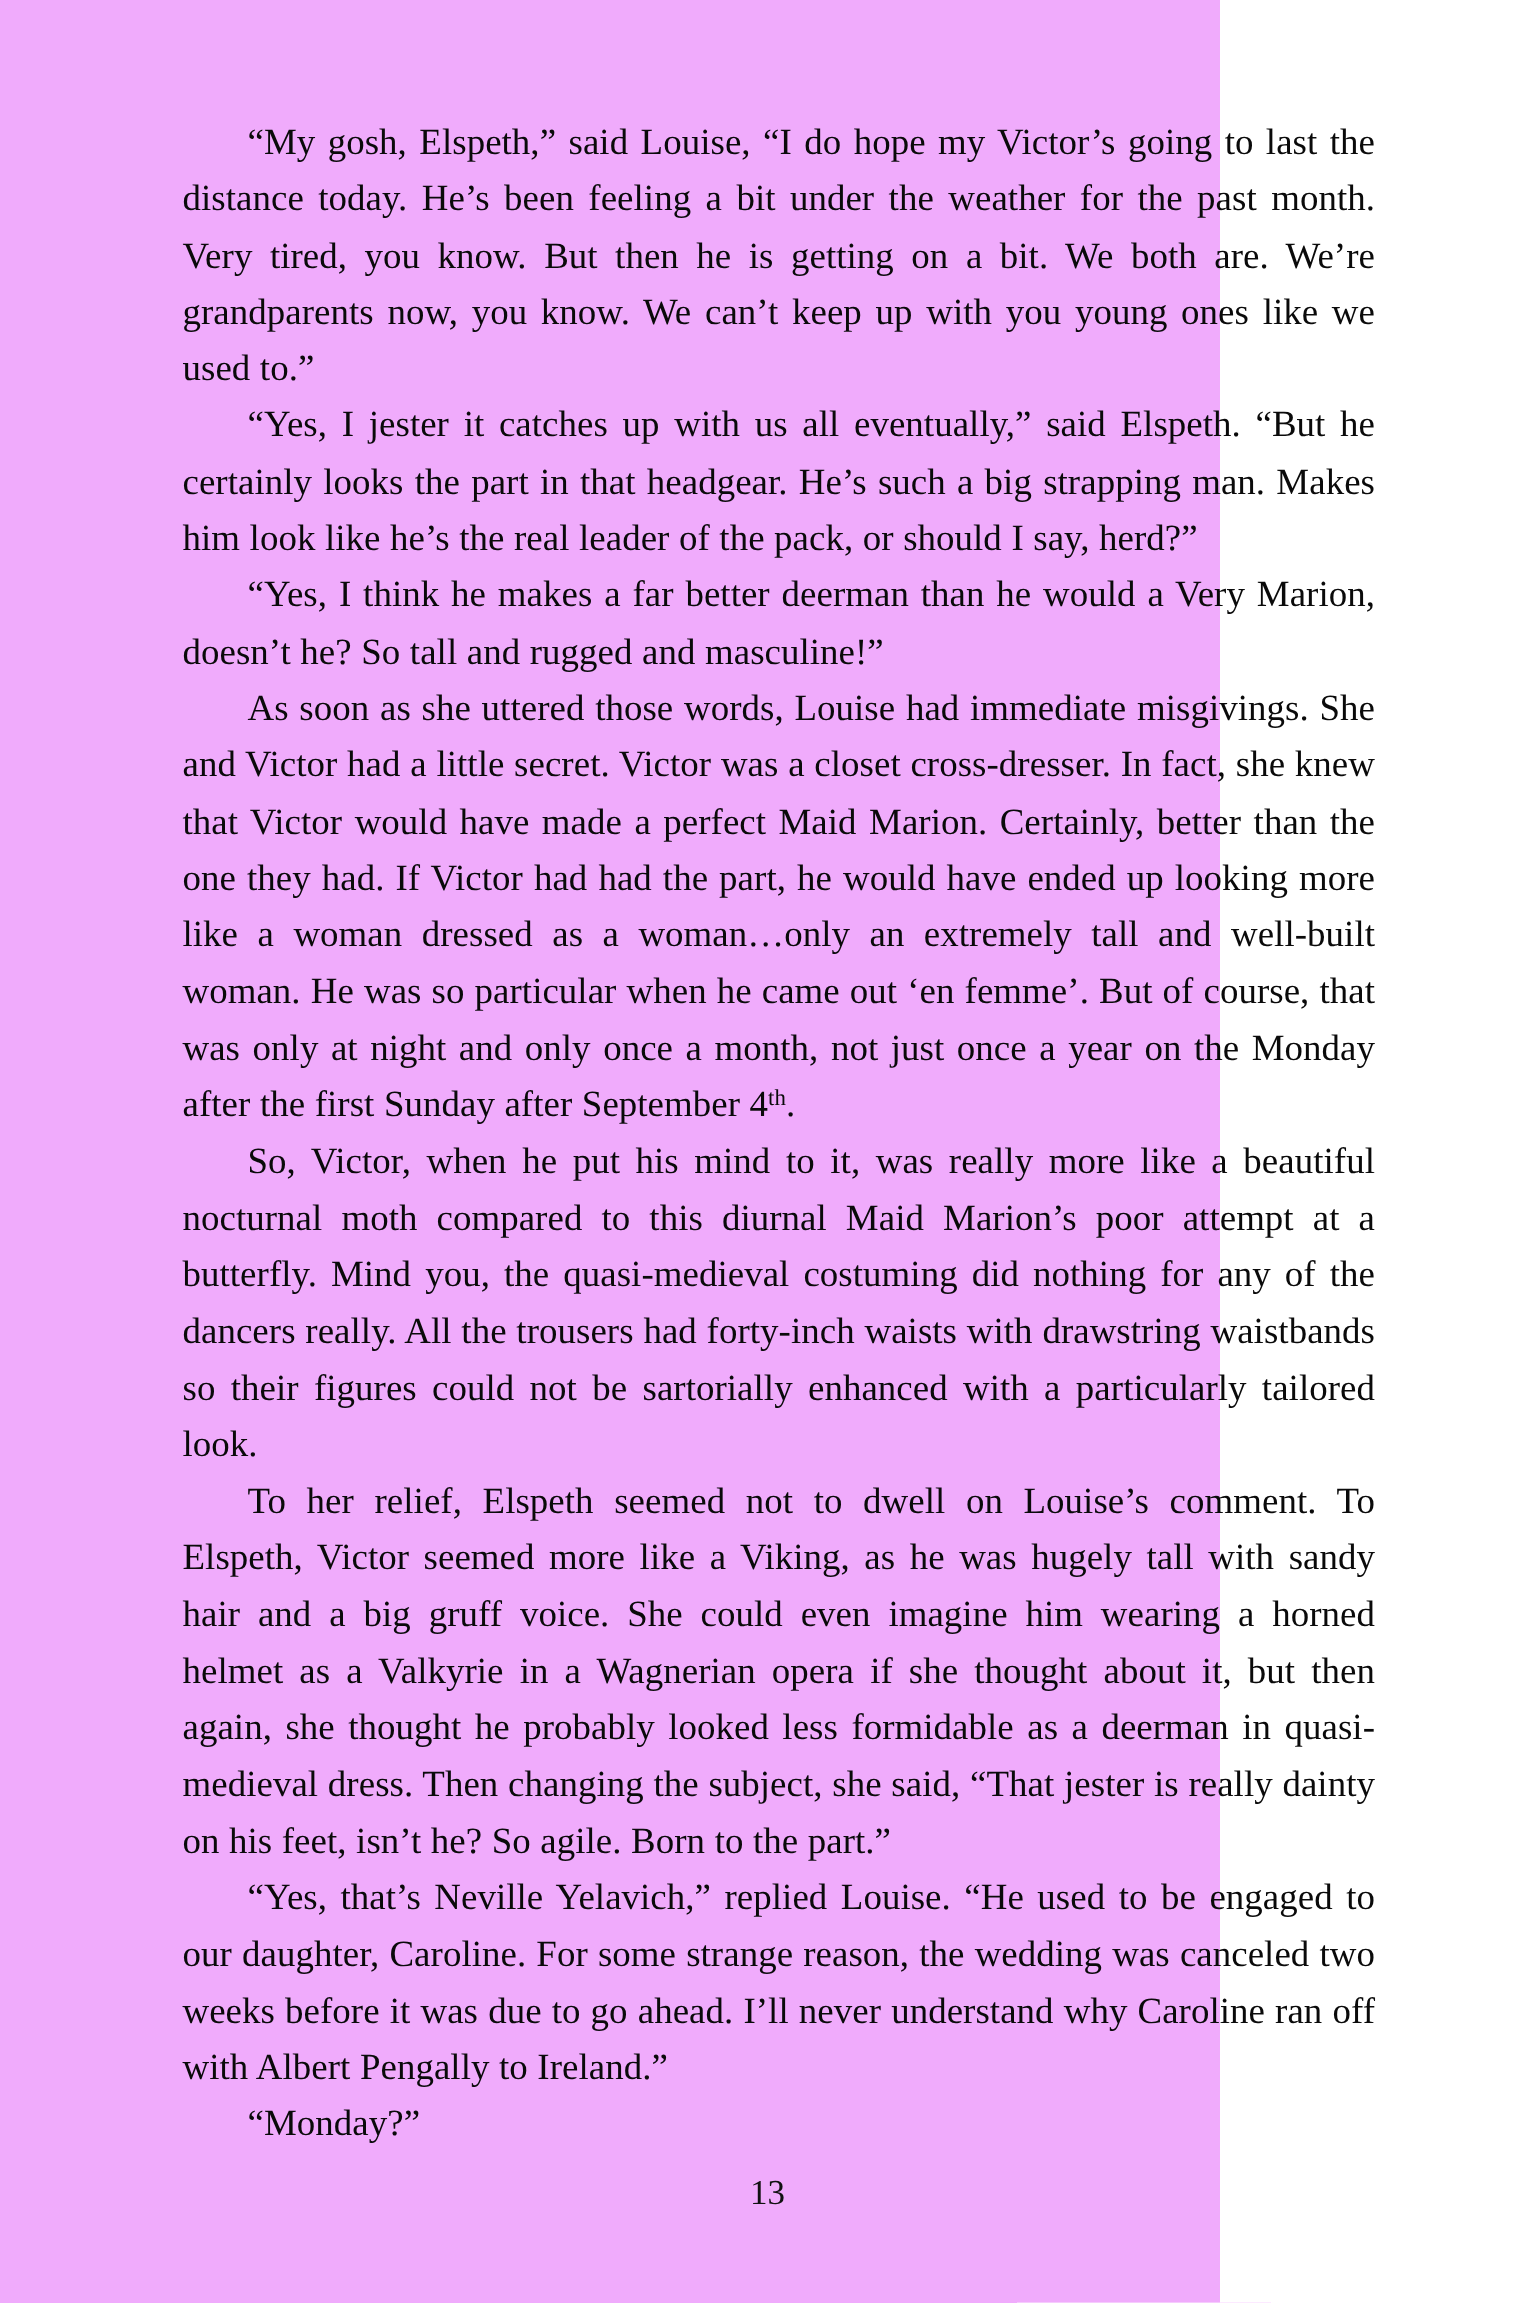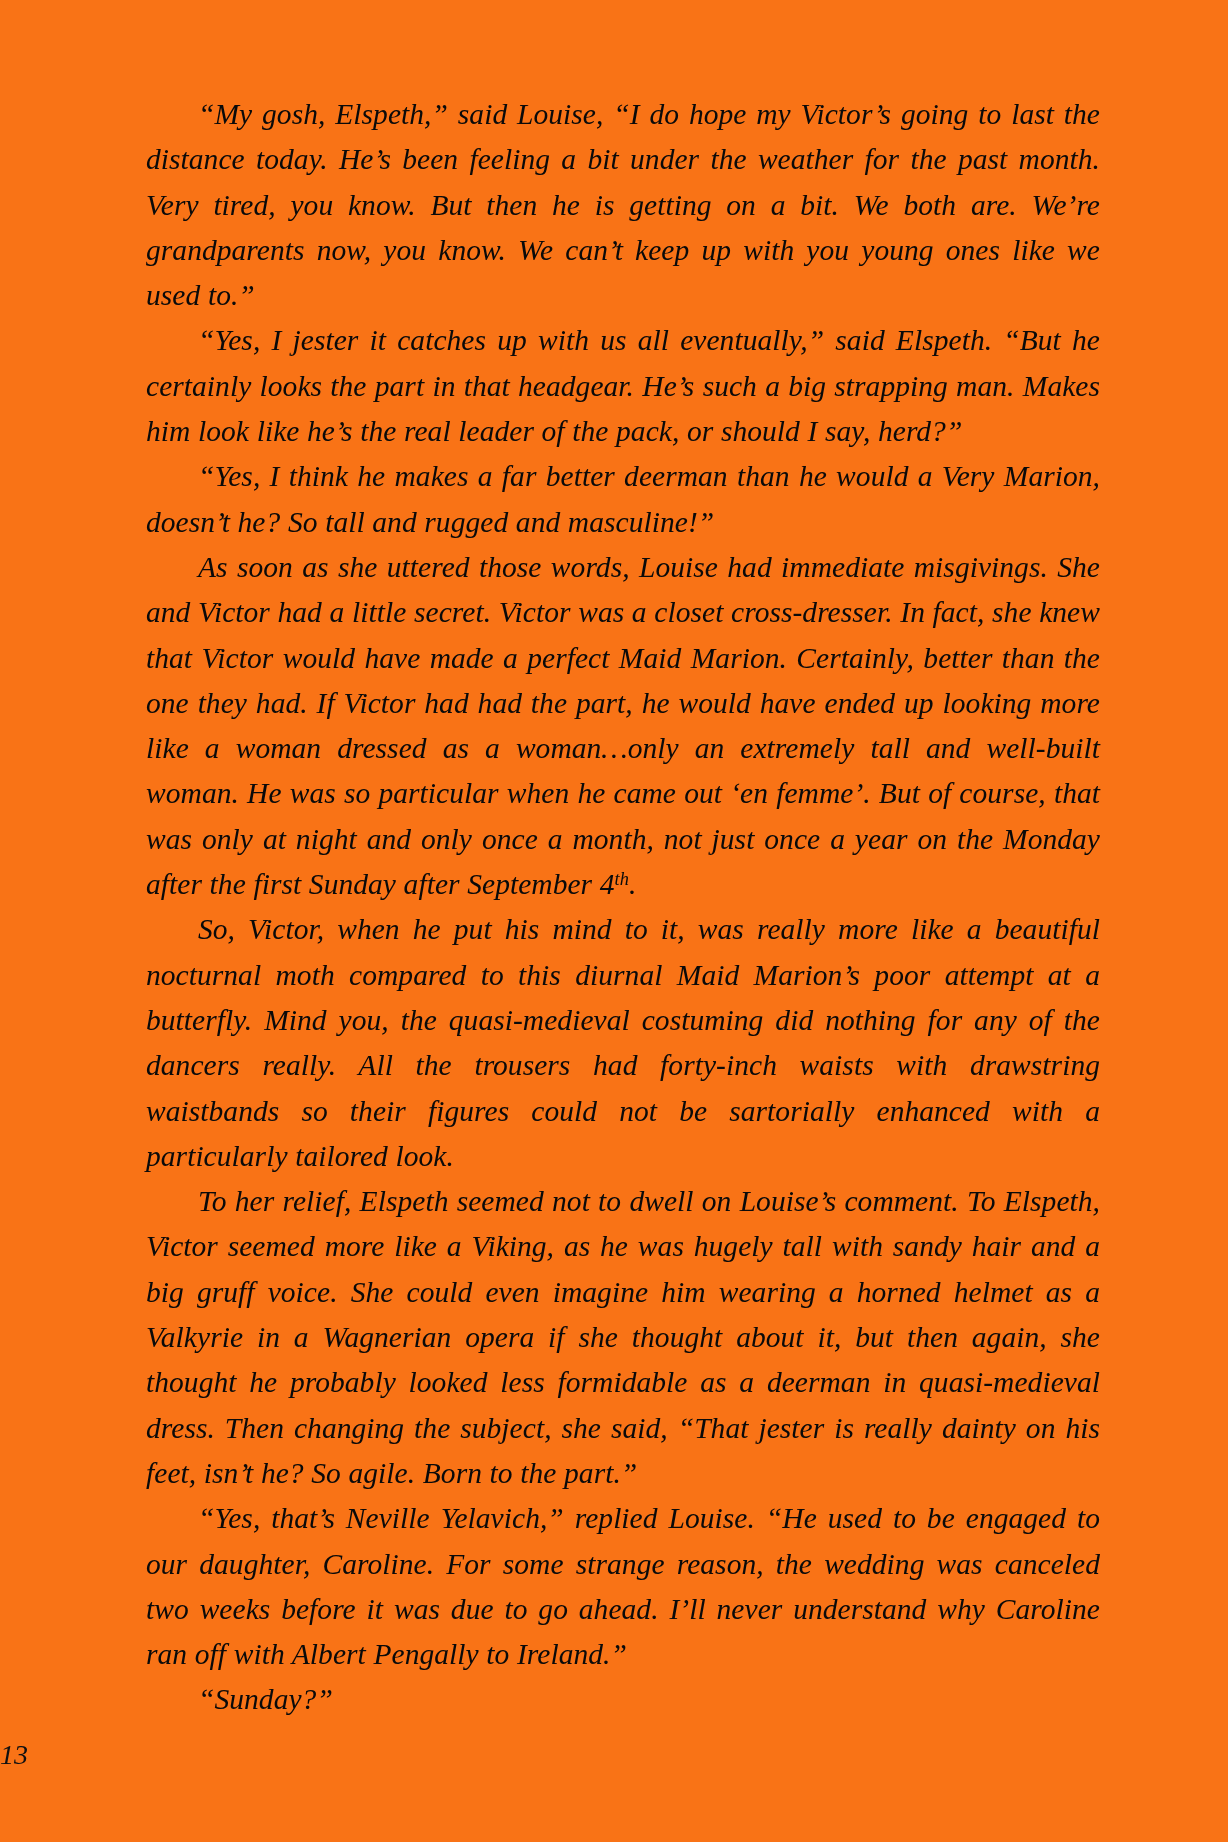--- a/index.html
+++ b/index.html
@@ -13,24 +13,23 @@
     height: 1842px;
     position: relative;
     font-family: "Liberation Serif", "DejaVu Serif", serif;
     color: #0a0a0a;
     overflow: hidden;
   }
   .page {
     position: absolute;
     left: 0;
     top: 0;
-    width: 1228px;
+    width: 976px;
     height: 1842px;
-    background: #f97316;
-    font-style: italic;
+    background: #f0abfc;
   }
   .text-block {
     position: absolute;
     left: 146px;
     top: 92px;
     width: 954px;
   }
   p.para {
     margin: 0;
     text-align: justify;
@@ -48,21 +47,21 @@
   sup {
     font-size: 0.62em;
     vertical-align: 0.48em;
     line-height: 0;
   }
   .folio {
     position: absolute;
     left: 0;
     top: 1738px;
     width: 1228px;
-    text-align: left;
+    text-align: center;
     font-size: 28px;
     line-height: 34px;
     font-family: "Liberation Serif", "DejaVu Serif", serif;
     color: #111111;
   }
 </style>
 </head>
 <body>
 
 <div class="page">
@@ -76,19 +75,19 @@
     <p class="para">“Yes, I think he makes a far better deerman than he would a Very Marion, doesn’t he? So tall and rugged and masculine!”</p>
 
     <p class="para"><span>As soon as she uttered those words, Louise had immediate misgivings. She and Victor had a little secret. Victor was a closet cross-dresser. In fact, she knew that Victor would have made a perfect Maid Marion. Certainly, better than the one they had. If Victor had had the part, he would have ended up looking more like a woman dressed as a woman…only an extremely tall and well-built woman. He was so particular when he came out ‘en femme’. But of course, that was only at night and only once a month, not just once a year on the Monday after the first Sunday after September 4</span><sup>th</sup><span>.</span></p>
 
     <p class="para">So, Victor, when he put his mind to it, was really more like a beautiful nocturnal moth compared to this diurnal Maid Marion’s poor attempt at a butterfly. Mind you, the quasi-medieval costuming did nothing for any of the dancers really. All the trousers had forty-inch waists with drawstring waistbands so their figures could not be sartorially enhanced with a particularly tailored look.</p>
 
     <p class="para">To her relief, Elspeth seemed not to dwell on Louise’s comment. To Elspeth, Victor seemed more like a Viking, as he was hugely tall with sandy hair and a big gruff voice. She could even imagine him wearing a horned helmet as a Valkyrie in a Wagnerian opera if she thought about it, but then again, she thought he probably looked less formidable as a deerman in quasi-medieval dress. Then changing the subject, she said, “That jester is really dainty on his feet, isn’t he? So agile. Born to the part.”</p>
 
     <p class="para">“Yes, that’s Neville Yelavich,” replied Louise. “He used to be engaged to our daughter, Caroline. For some strange reason, the wedding was canceled two weeks before it was due to go ahead. I’ll never understand why Caroline ran off with Albert Pengally to Ireland.”</p>
 
-    <p class="para">“Sunday?”</p>
+    <p class="para">“Monday?”</p>
 
   </div>
 
   <div class="folio">13</div>
 
 </div>
 
 </body></html>

